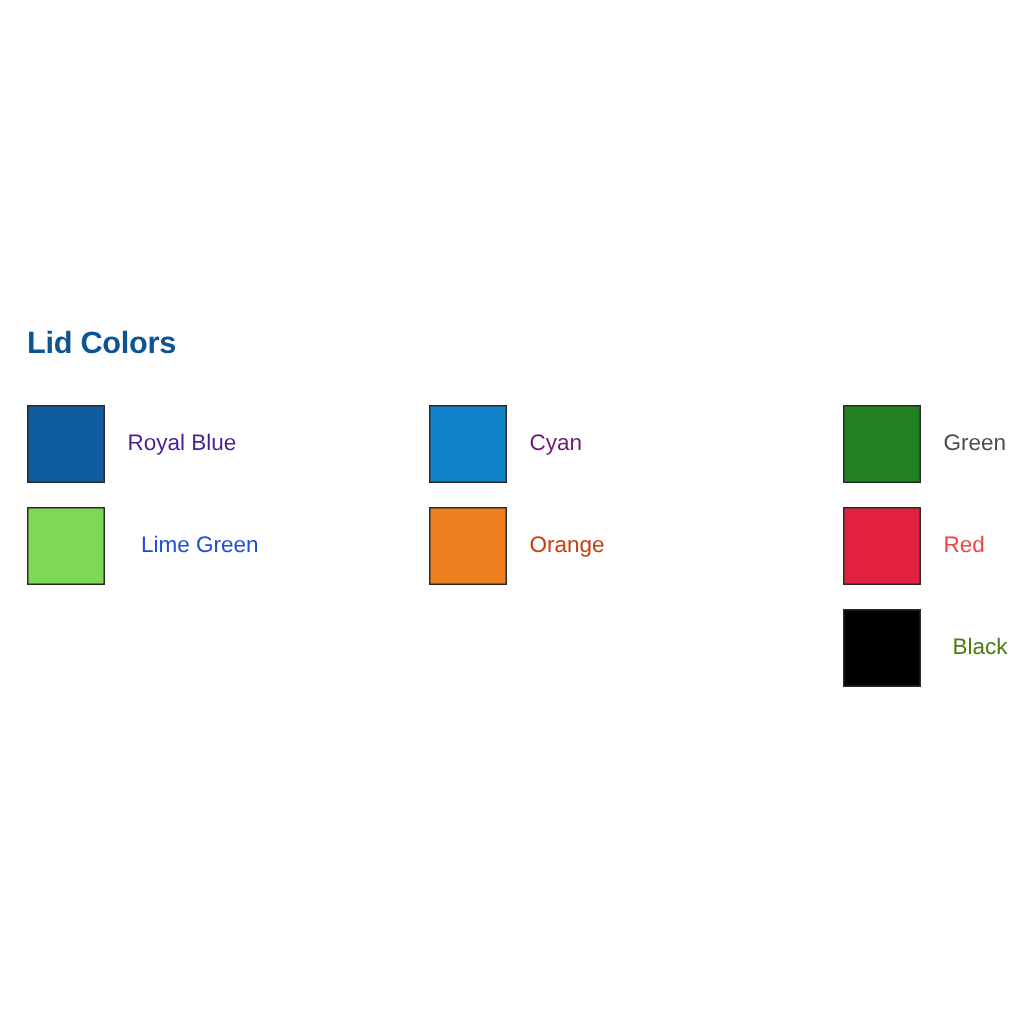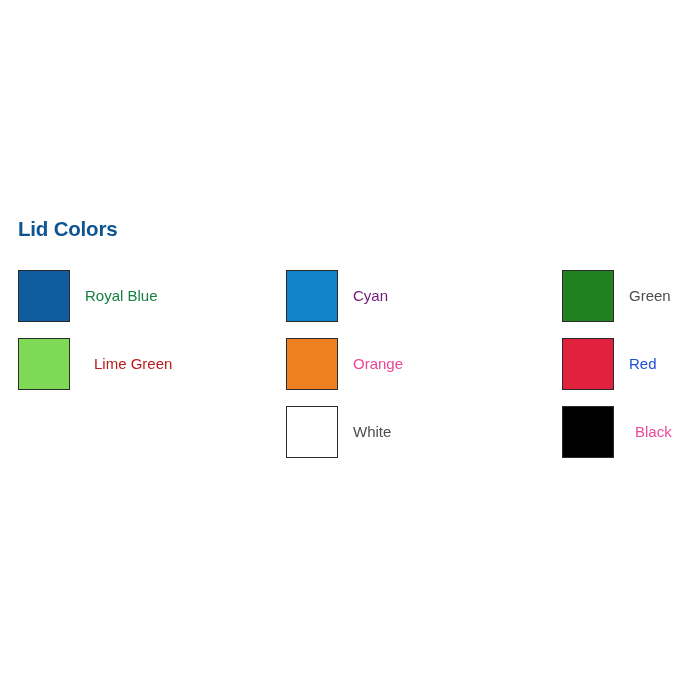--- a/index.html
+++ b/index.html
@@ -81,52 +81,48 @@
 
 <div id="color-panel">
 
   <div id="panel-title" style="color: rgb(13, 84, 147);">Lid Colors</div>
 
   <div id="swatch-grid">
 
     <div class="swatch-row">
       <div class="swatch-cell col-0">
         <span class="swatch-chip" style="background-color: rgb(15, 92, 158); border-color: rgb(43, 43, 43);"></span>
-        <span class="swatch-label" style="color: #15803d;">Royal Blue</span>
+        <span class="swatch-label" style="color: #4c1d95;">Royal Blue</span>
       </div>
       <div class="swatch-cell col-1">
         <span class="swatch-chip" style="background-color: rgb(16, 131, 201); border-color: rgb(43, 43, 43);"></span>
         <span class="swatch-label" style="color: #701a75;">Cyan</span>
       </div>
       <div class="swatch-cell col-2">
         <span class="swatch-chip" style="background-color: rgb(33, 128, 31); border-color: rgb(43, 43, 43);"></span>
         <span class="swatch-label" style="color: rgb(77, 77, 77);">Green</span>
       </div>
     </div>
 
     <div class="swatch-row">
       <div class="swatch-cell col-0">
         <span class="swatch-chip" style="background-color: rgb(126, 217, 87); border-color: rgb(43, 43, 43);"></span>
-        <span class="swatch-label" style="color: #b91c1c; margin-left: 24px;">Lime Green</span>
+        <span class="swatch-label" style="color: #1d4ed8; margin-left: 24px;">Lime Green</span>
       </div>
       <div class="swatch-cell col-1">
         <span class="swatch-chip" style="background-color: rgb(239, 128, 34); border-color: rgb(43, 43, 43);"></span>
-        <span class="swatch-label" style="color: #ec4899;">Orange</span>
+        <span class="swatch-label" style="color: #c2410c;">Orange</span>
       </div>
       <div class="swatch-cell col-2">
         <span class="swatch-chip" style="background-color: rgb(226, 33, 63); border-color: rgb(43, 43, 43);"></span>
-        <span class="swatch-label" style="color: #1d4ed8;">Red</span>
+        <span class="swatch-label" style="color: #ef4444;">Red</span>
       </div>
     </div>
 
     <div class="swatch-row">
-      <div class="swatch-cell col-1">
-        <span class="swatch-chip" style="background-color: rgb(255, 255, 255); border-color: rgb(43, 43, 43);"></span>
-        <span class="swatch-label" style="color: rgb(77, 77, 77);">White</span>
-      </div>
       <div class="swatch-cell col-2">
         <span class="swatch-chip" style="background-color: rgb(0, 0, 0); border-color: rgb(43, 43, 43);"></span>
-        <span class="swatch-label" style="color: #ec4899; margin-left: 21px;">Black</span>
+        <span class="swatch-label" style="color: #4d7c0f; margin-left: 21px;">Black</span>
       </div>
     </div>
 
   </div>
 </div>
 
 </body></html>

